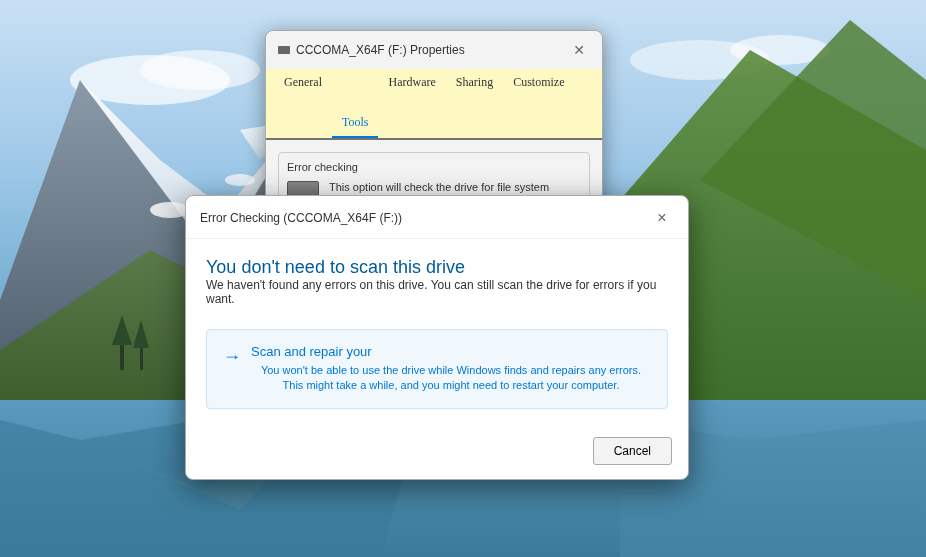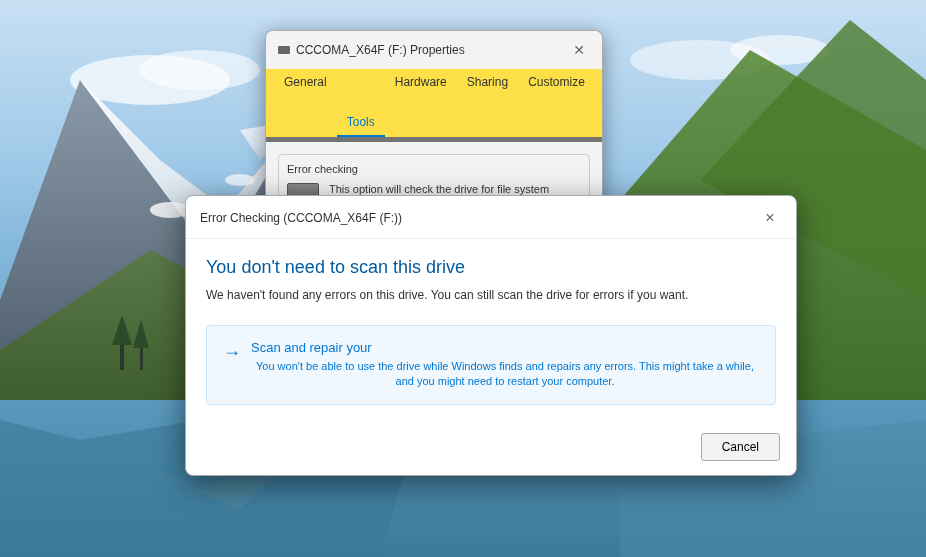--- a/index.html
+++ b/index.html
@@ -105,23 +105,24 @@
       align-items: center;
       justify-content: center;
       border-radius: 50%;
       cursor: pointer;
       font-size: 14px;
       color: #666;
     }
 
     .properties-tabs {
       display: flex;
-      border-bottom: 5px solid #737373;
+      border-bottom: 2px solid #737373;
       padding: 0 8px;
-      background: #fde047;
+      background: #fef9c3;
+      font-family: Liberation Serif, serif;
     }
 
     .prop-tab {
       padding: 6px 10px;
       font-size: 12px;
       color: #333;
       cursor: pointer;
       border-bottom: 2px solid transparent;
     }
 
@@ -220,21 +221,21 @@
       border-radius: 3px;
       cursor: pointer;
     }
     .prop-btn.apply { color: #999; }
 
     
     .error-dialog {
       position: absolute;
       top: 195px;
       left: 185px;
-      width: 612px;
+      width: 504px;
       background: white;
       border: 1px solid #aaa;
       border-radius: 8px;
       box-shadow: 0 8px 30px rgba(0,0,0,0.5);
       z-index: 20;
     }
 
     .dialog-titlebar {
       display: flex;
       align-items: center;
@@ -262,21 +263,20 @@
     }
 
     .dialog-body {
       padding: 18px 20px 0;
     }
 
     .dialog-heading {
       font-size: 18px;
       color: #005a9e;
       font-weight: 400;
-      margin-bottom: 10px;
     }
 
     .dialog-subtitle {
       font-size: 12px;
       color: #333;
       margin-bottom: 23px;
     }
 
     .scan-option {
       display: flex;

